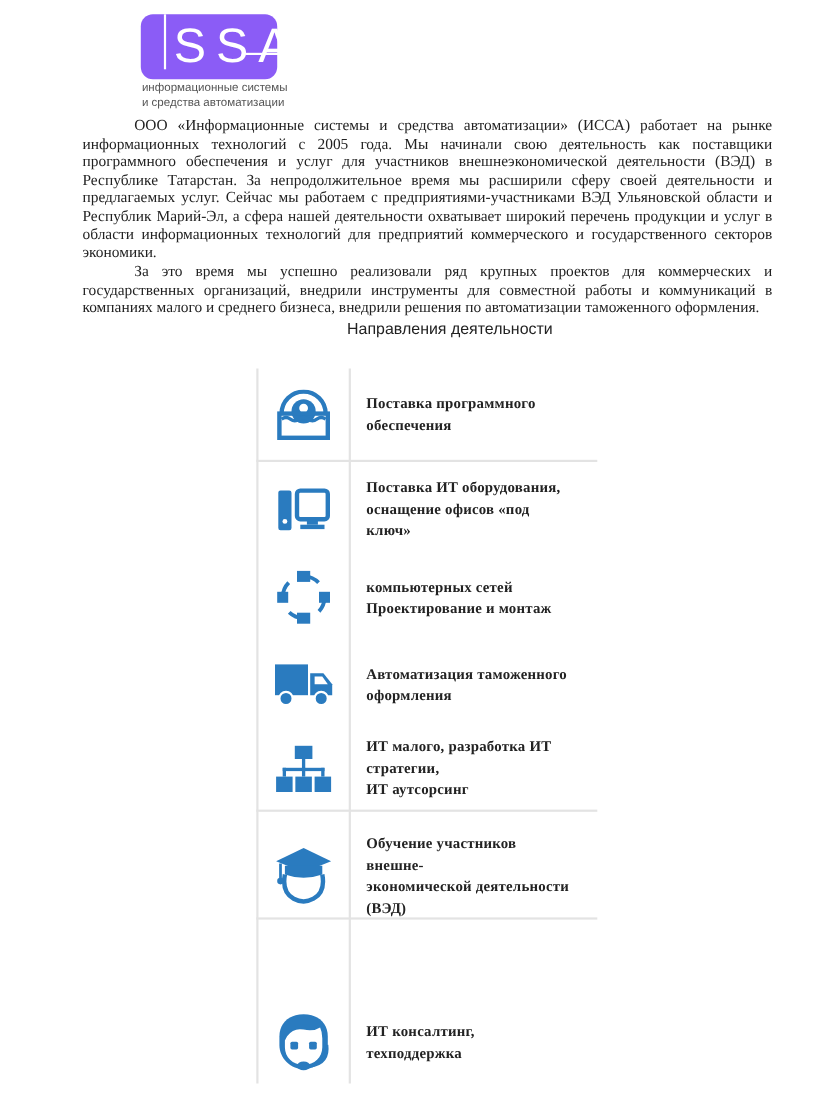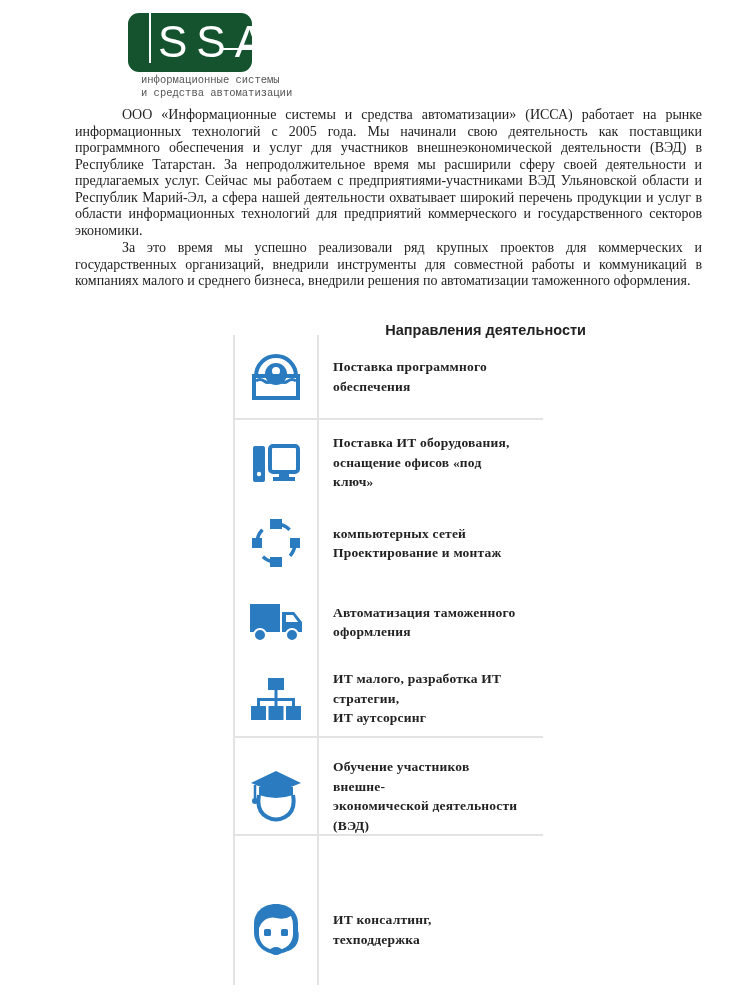--- a/index.html
+++ b/index.html
@@ -1,30 +1,30 @@
 <!DOCTYPE html>
 <html><head>
   <meta charset="utf-8">
   <style>
     html, body { margin: 0; padding: 0; background: #ffffff; }
     body { width: 755px; height: 1000px; position: relative; overflow: hidden; font-family: "Liberation Serif", serif; color: #1a1a1a; }
 
     .logo { position: absolute; left: 128px; top: 13px; width: 152px; height: 87px; }
-    .logo-box { position: absolute; left: 0; top: 0; width: 124px; height: 59px; background: #14532d; overflow: visible; border-radius: 11px; }
+    .logo-box { position: absolute; left: 0; top: 0; width: 124px; height: 59px; background: #8b5cf6; overflow: visible; border-radius: 11px; }
     .logo-bar { position: absolute; left: 21px; top: 0; width: 2px; height: 50px; background: #ffffff; }
     .logo-text { position: absolute; left: 30px; top: 4px; font-family: "Liberation Sans", sans-serif; font-size: 44px; font-weight: 300; color: #ffffff; letter-spacing: 9px; line-height: 50px; -webkit-text-stroke: 0; }
     .logo-line { position: absolute; left: 95px; top: 35px; width: 62px; height: 1.5px; background: #ffffff; }
-    .logo-sub { position: absolute; left: 1px; top: 61px; font-family: Liberation Mono, monospace; font-size: 10.5px; line-height: 13px; color: #555555; white-space: nowrap; margin-left: 12px; }
+    .logo-sub { position: absolute; left: 1px; top: 61px; font-family: Liberation Sans, sans-serif; font-size: 10.5px; line-height: 13px; color: #555555; white-space: nowrap; }
 
     .text-block { position: absolute; left: 75px; width: 627px; font-size: 14px; line-height: 16.5px; text-align: justify; color: #222; }
     .p1 { top: 107px; }
     .p2 { top: 240px; }
     .text-block p { margin: 0; text-indent: 47px; }
 
-    .section-title { position: absolute; left: 232px; width: 354px; top: 322px; text-align: right; font-family: "Liberation Sans", sans-serif; font-weight: bold; font-size: 14.5px; color: #222; }
+    .section-title { position: absolute; left: 232px; width: 354px; top: 292px; text-align: center; font-family: "Liberation Sans", sans-serif; font-weight: normal; font-size: 14.5px; color: #222; }
 
     .table { position: absolute; left: 233px; top: 335px; width: 310px; height: 650px; }
     .vline { position: absolute; top: 0; bottom: 0; width: 2px; background: #e3e3e3; }
     .vline.left { left: 0; }
     .vline.mid { left: 84px; }
     .hline { position: absolute; left: 0; width: 310px; height: 2px; background: #e3e3e3; }
 
     .row { position: absolute; left: 0; width: 310px; display: flex; align-items: center; }
     .row .icon { width: 86px; display: flex; justify-content: center; align-items: center; }
     .row .icon svg { display: block; }
@@ -159,21 +159,21 @@
     </div>
     <div class="label">
       <div>Обучение участников</div>
       <div>внешне-</div>
       <div>экономической деятельности</div>
       <div>(ВЭД)</div>
     </div>
   </div>
 
 
-  <div class="row" style="top:557px; height:75px">
+  <div class="row" style="top:575px; height:75px">
     <div class="icon">
       <svg width="54" height="56" viewBox="0 0 54 56">
         <path d="M27 2 c-14 0 -22 9 -22 20 v8 c0 12 10 22 22 22 c12 0 22 -10 22 -22 v-8 c0 -11 -8 -20 -22 -20 z" fill="#2a7bbf"></path>
         <path d="M12 22 q6 -8 15 -6 q9 2 15 -2 q2 4 2 10 v8 c0 9 -7 16 -17 16 c-10 0 -17 -7 -17 -16 v-6 z" fill="#fff"></path>
         <rect x="15" y="27" width="7" height="7" rx="1.5" fill="#2a7bbf"></rect>
         <rect x="32" y="27" width="7" height="7" rx="1.5" fill="#2a7bbf"></rect>
         <path d="M48 30 q2 16 -14 19" fill="none" stroke="#2a7bbf" stroke-width="3"></path>
         <ellipse cx="27" cy="49" rx="6" ry="4" fill="#2a7bbf"></ellipse>
       </svg>
     </div>

